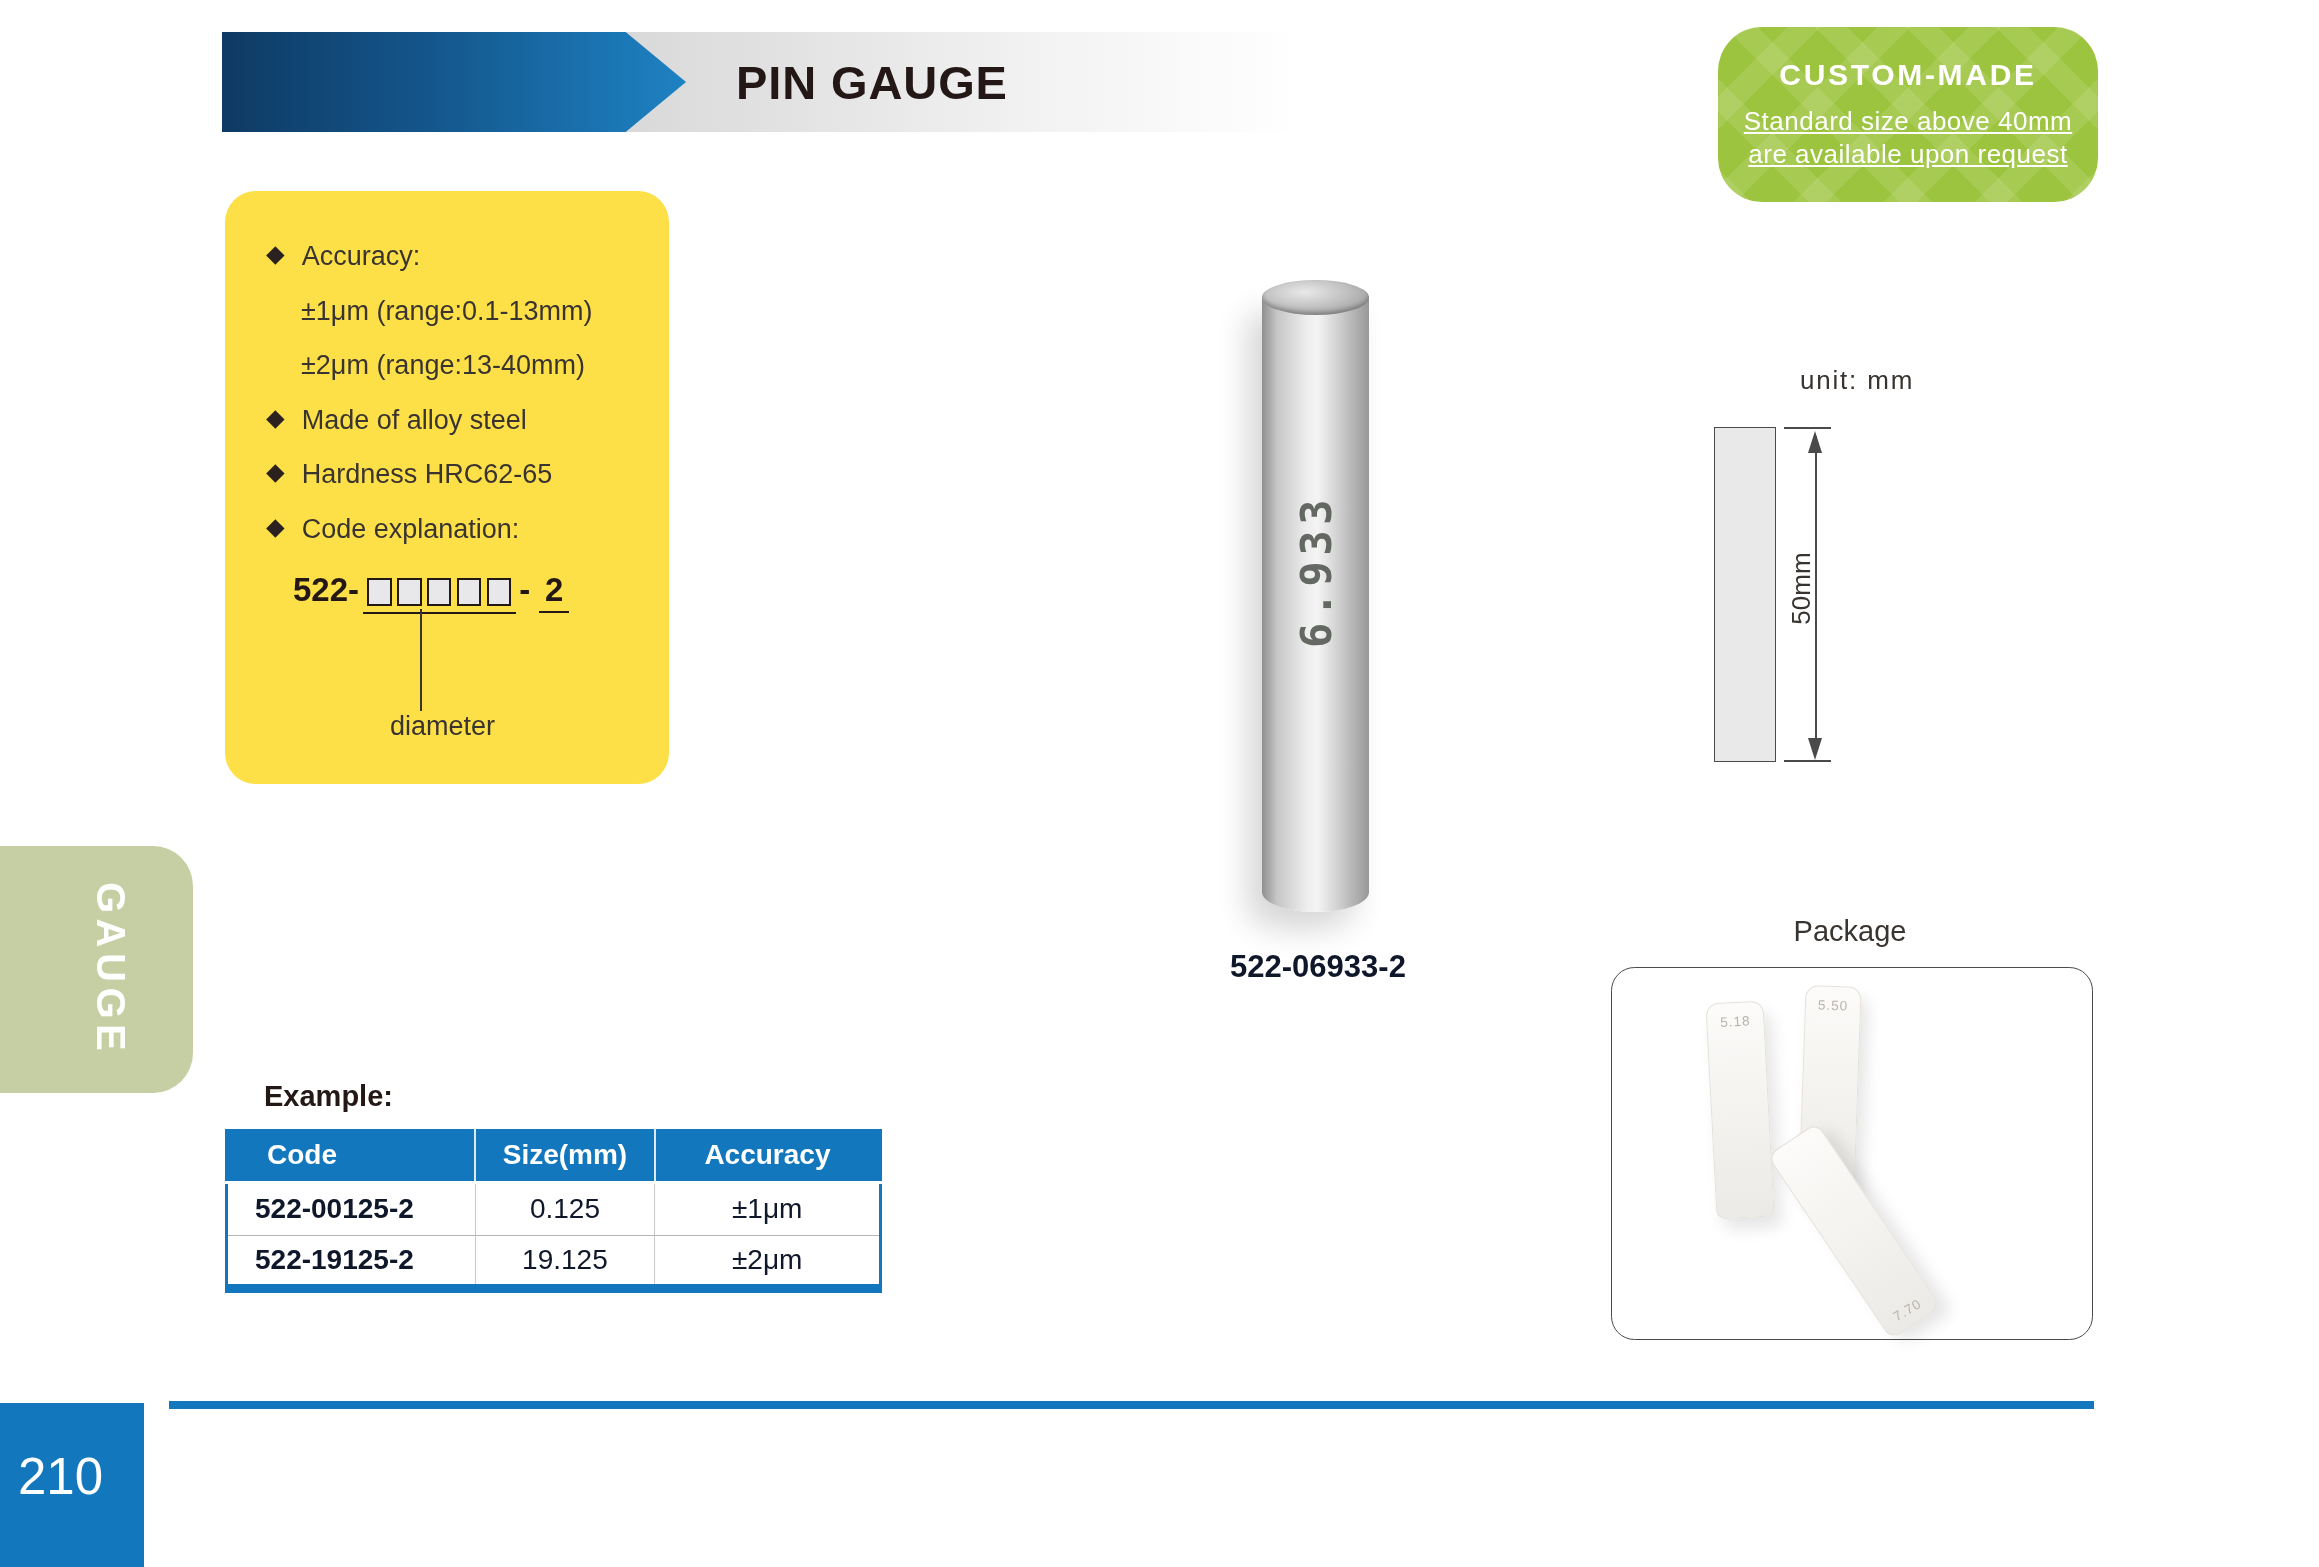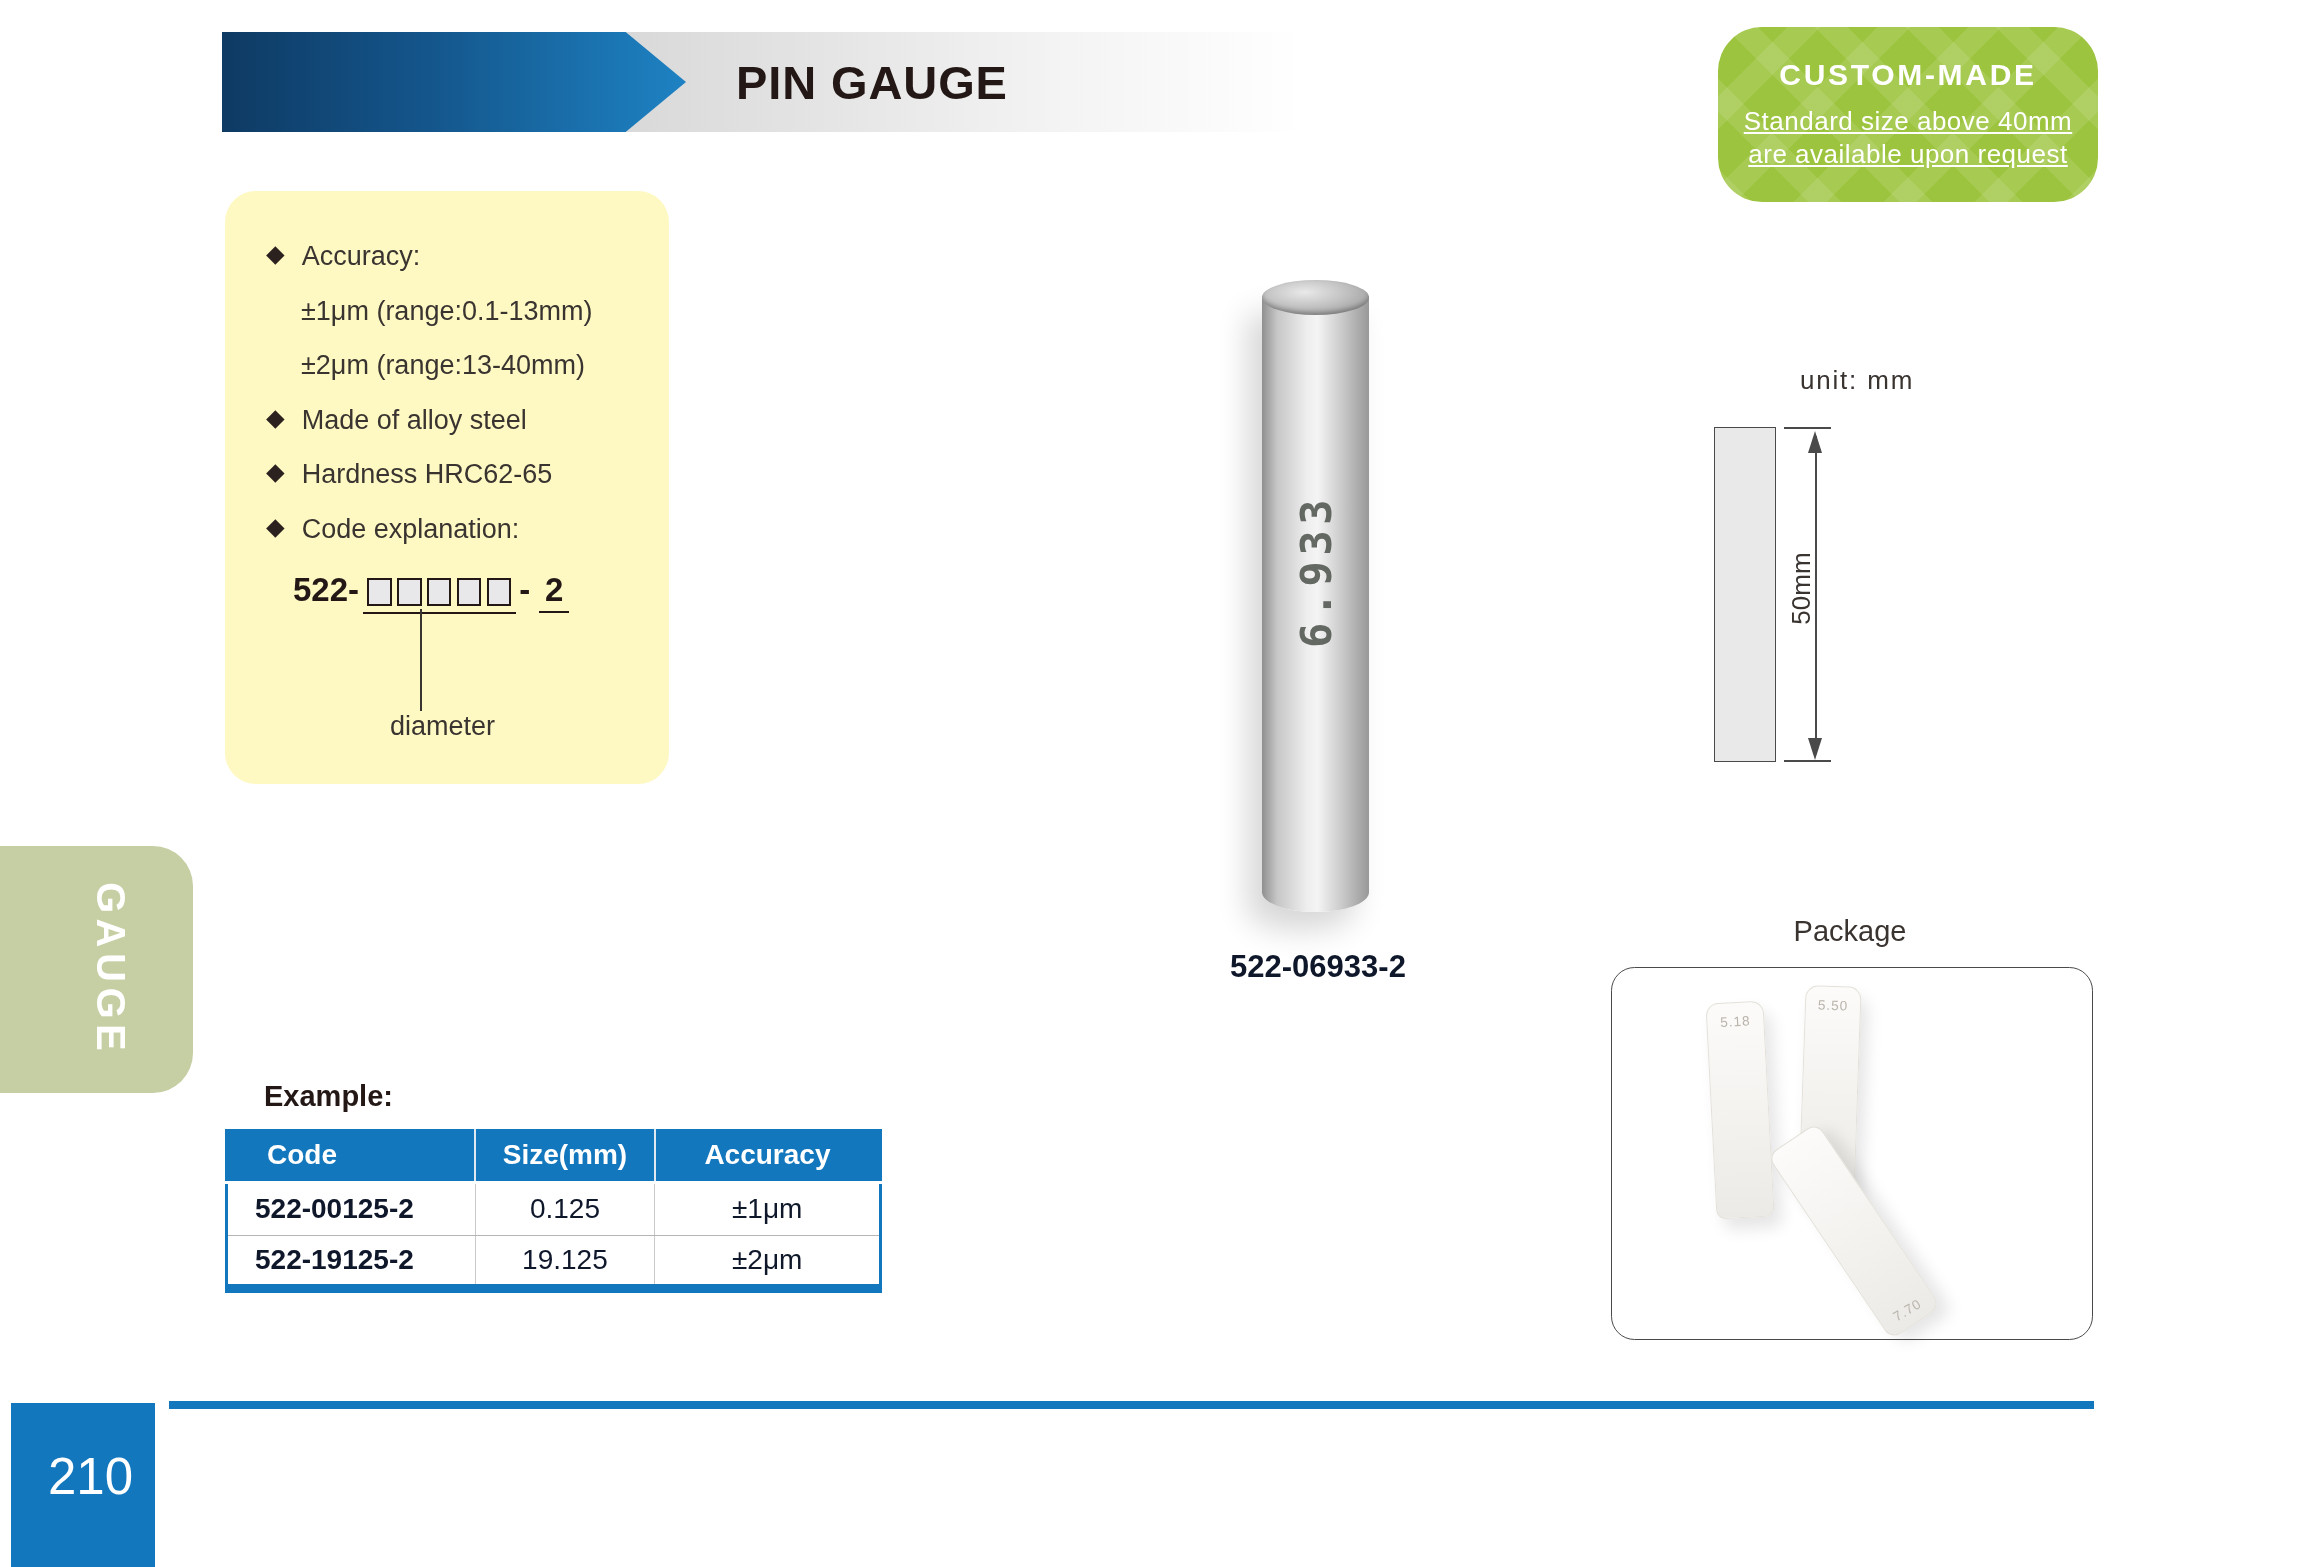--- a/index.html
+++ b/index.html
@@ -40,21 +40,21 @@
       repeating-linear-gradient(45deg, rgba(255,255,255,0.10) 0 23.6px, rgba(255,255,255,0) 23.6px 64px),
       repeating-linear-gradient(-45deg, rgba(255,255,255,0.10) 0 23.6px, rgba(255,255,255,0) 23.6px 64px);
   }
   .badge-title { position: relative; margin-top: 31px; font-size: 30px; font-weight: bold; letter-spacing: 2.7px; }
   .badge-line { position: relative; font-size: 26px; line-height: 33px; letter-spacing: 0.5px; text-decoration: underline; }
   .badge-line.first { margin-top: 12.7px; }
 
   
   .features-box {
     position: absolute; left: 225px; top: 191px; width: 444px; height: 593px;
-    background: #fef9c3; border-radius: 31px;
+    background: #fde047; border-radius: 31px;
   }
   .feat-row { position: absolute; left: 44px; color: #3a3431; font-size: 27px; white-space: nowrap; }
   .diamond-bullet {
     display: inline-block; width: 12.7px; height: 12.7px; background: #2b211e;
     transform: rotate(45deg); margin-right: 20px; position: relative; top: -3.6px;
   }
   .feat-indent { left: 76px; }
   .code-line { position: absolute; left: 68px; top: 380px; color: #231815; font-size: 33px; font-weight: bold; white-space: nowrap; }
   .code-line .boxes { display: inline-block; border-bottom: 2.7px solid #231815; padding: 0 1.8px 5.5px 1.8px; margin: 0 3.6px; line-height: 0; }
   .code-sq {
@@ -144,21 +144,21 @@
   .gauge-tab-label {
     writing-mode: vertical-rl; text-orientation: mixed;
     color: #ffffff; font-size: 40px; font-weight: 900; letter-spacing: 5.5px;
     margin-left: 27px;
   }
 
   
   .footer-line { position: absolute; left: 169px; top: 1401px; width: 1925px; height: 8.2px; background: #1377be; }
   .page-number-box {
     position: absolute; left: 0; top: 1403px; width: 144px; height: 165px; background: #1377be;
-    color: #ffffff; font-size: 51px; text-align: right; padding: 44px 22px 0 0; margin-left: 11px;
+    color: #ffffff; font-size: 51px; text-align: right; padding: 44px 41px 0 0;
   }
 </style>
 </head>
 <body>
 
 <div id="page">
 
   <div class="header-gray-band"></div>
   <div class="header-arrow"></div>
   <div class="page-title">PIN GAUGE</div>

